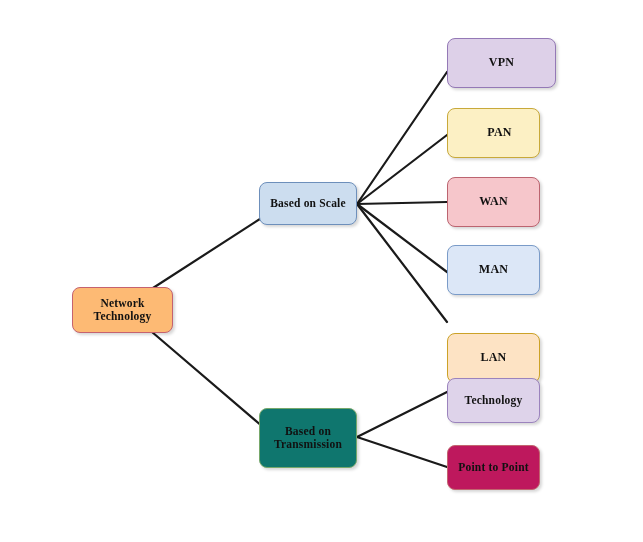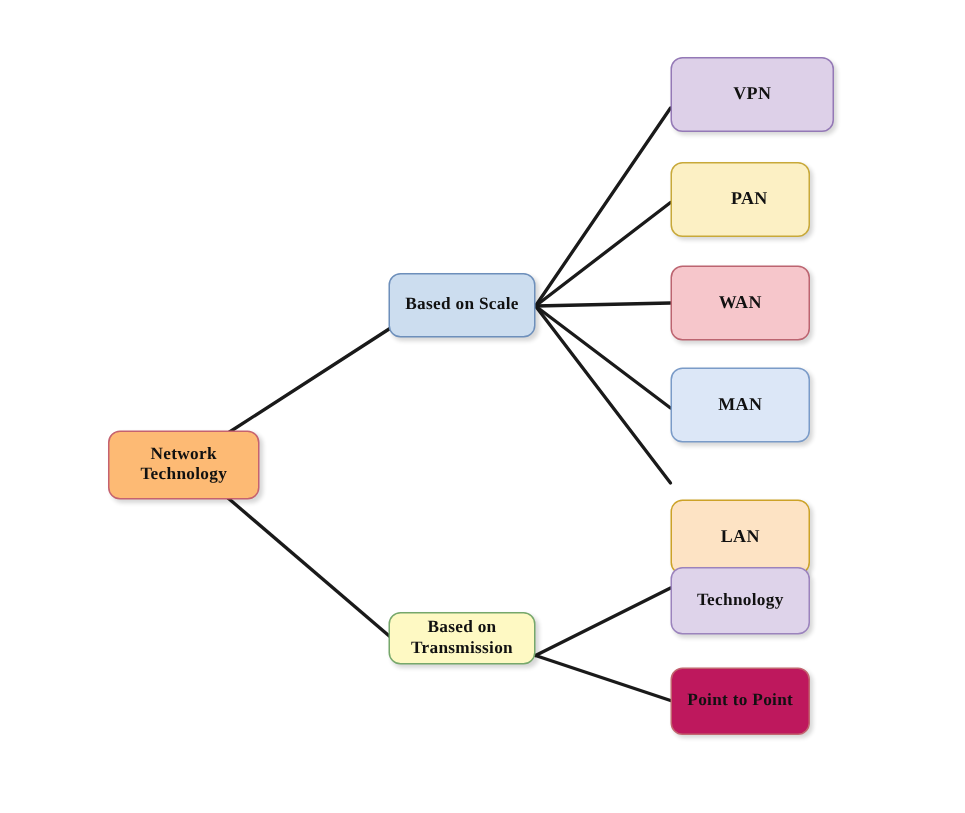--- a/index.html
+++ b/index.html
@@ -62,21 +62,21 @@
       <line x1="357" y1="437" x2="447" y2="392" stroke="#1a1a1a" stroke-width="2.2" stroke-linecap="round"></line>
       <line x1="357" y1="437" x2="447" y2="467" stroke="#1a1a1a" stroke-width="2.2" stroke-linecap="round"></line>
     </svg>
 <div class="node" style="left: 72px; top: 287px; width: 101px; height: 46px; background: #fdba74; border-color: rgb(197, 98, 111); font-size: 11.5px;">
       <span class="node-label">Network
 Technology</span>
     </div>
     <div class="node" style="left: 259px; top: 182px; width: 98px; height: 43px; background: rgb(204, 221, 239); border-color: rgb(109, 143, 187); font-size: 11.5px;">
       <span class="node-label">Based on Scale</span>
     </div>
-    <div class="node" style="left: 259px; top: 408px; width: 98px; height: 35px; background: #fef9c3; border-color: rgb(118, 168, 107); font-size: 11.5px;">
+    <div class="node" style="left: 259px; top: 408px; width: 98px; height: 60px; background: #0f766e; border-color: rgb(118, 168, 107); font-size: 11.5px;">
       <span class="node-label">Based on
 Transmission</span>
     </div>
     <div class="node" style="left: 447px; top: 38px; width: 109px; height: 50px; background: rgb(221, 208, 232); border-color: rgb(148, 121, 182); font-size: 12px;">
       <span class="node-label">VPN</span>
     </div>
     <div class="node" style="left: 447px; top: 108px; width: 93px; height: 50px; background: rgb(252, 240, 196); border-color: rgb(200, 169, 58); font-size: 12px; padding-left: 12px;">
       <span class="node-label">PAN</span>
     </div>
     <div class="node" style="left: 447px; top: 177px; width: 93px; height: 50px; background: rgb(246, 198, 203); border-color: rgb(188, 100, 112); font-size: 12px;">

